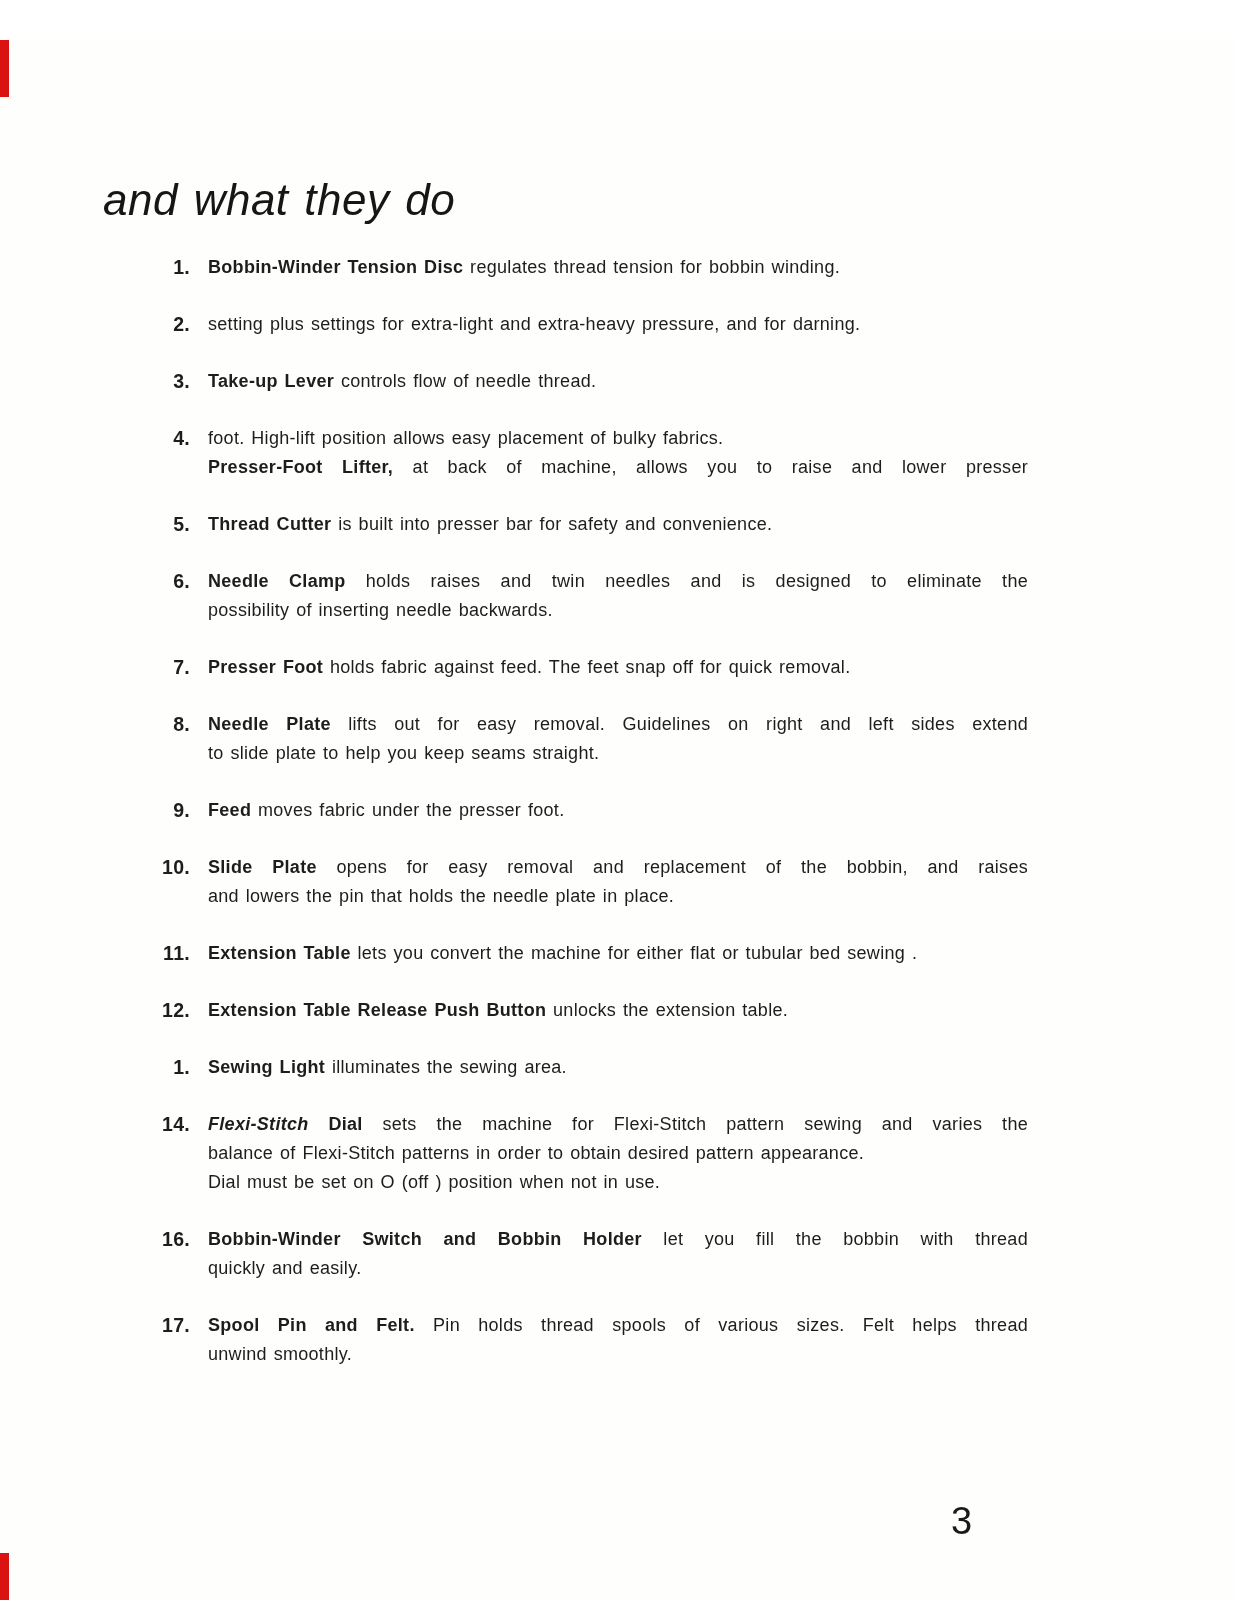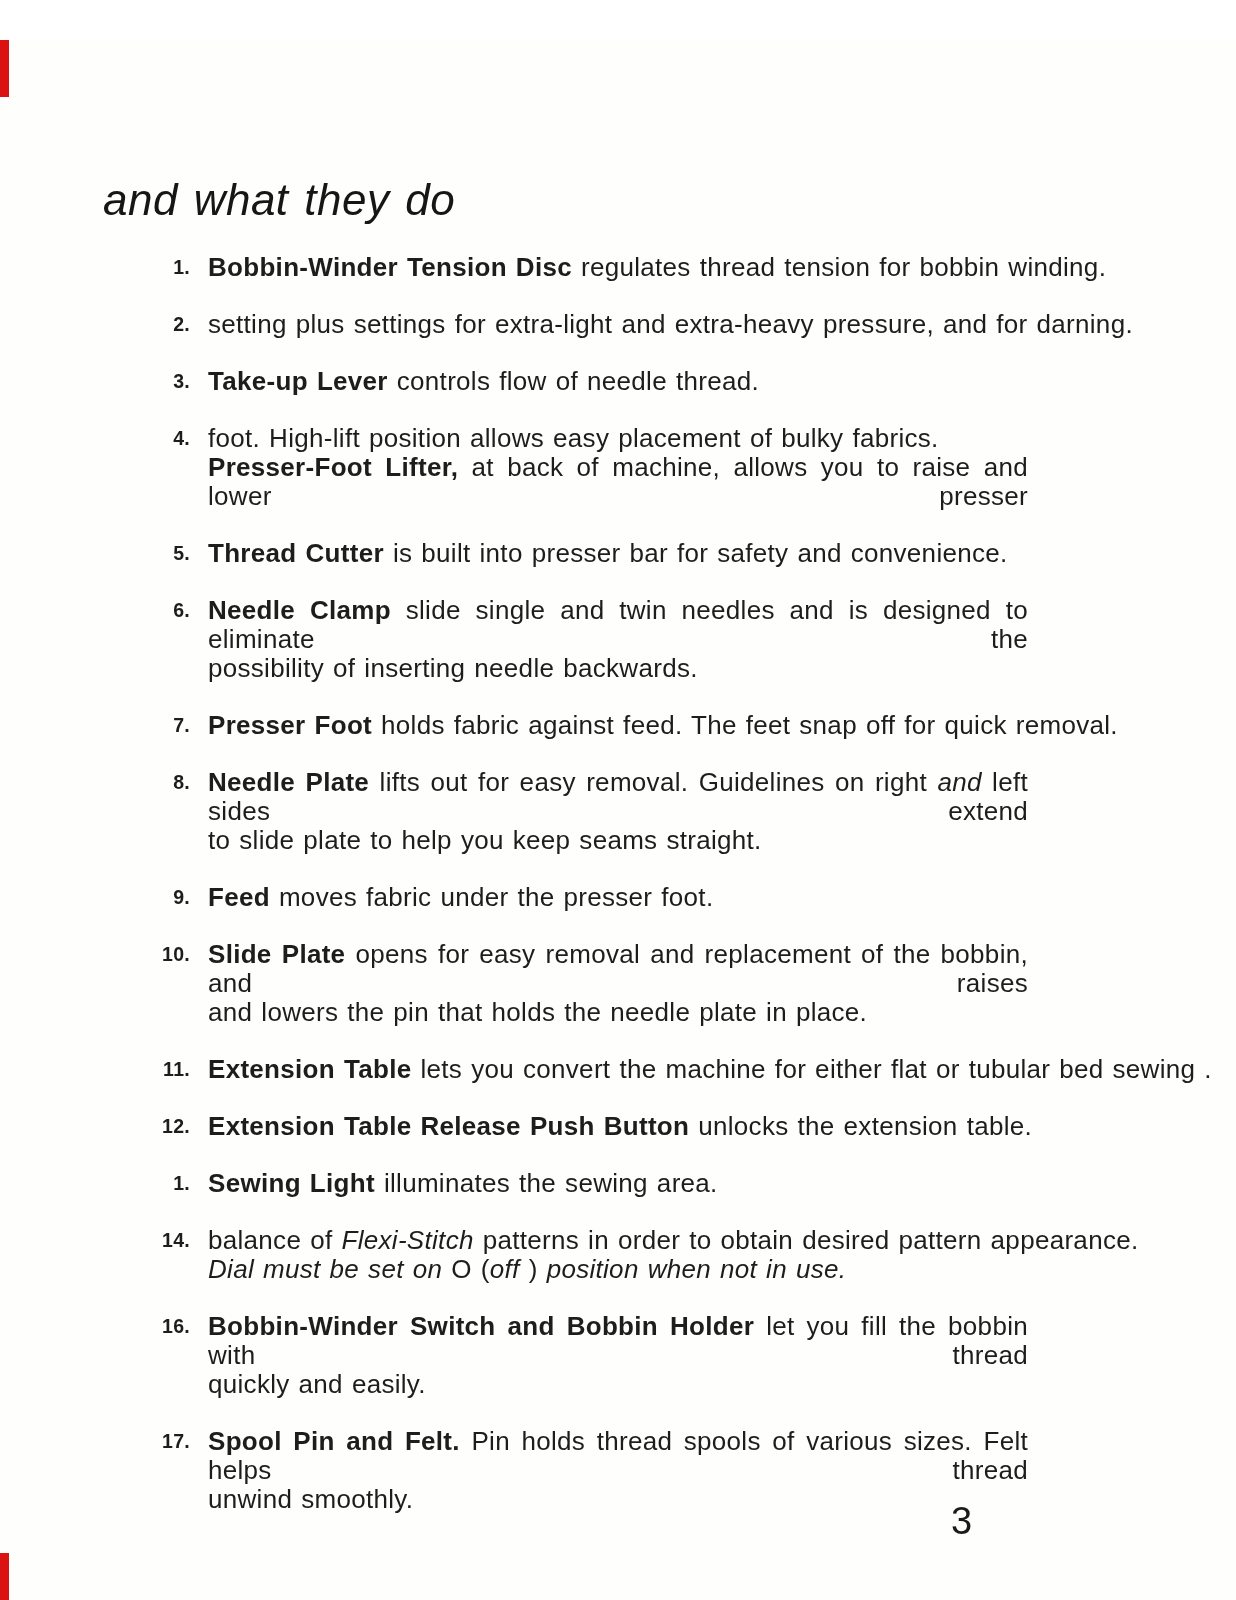--- a/index.html
+++ b/index.html
@@ -49,33 +49,33 @@
     width: 40px;
     text-align: right;
     font-weight: 700;
     font-size: 19.5px;
     line-height: 29px;
     letter-spacing: 0.3px;
   }
   .itext {
     margin-left: 18px;
     width: 820px;
-    font-size: 26px;
+    font-size: 18px;
     line-height: 29px;
     letter-spacing: 0.3px;
     word-spacing: 1.5px;
   }
   .line { text-align: left; }
   .line.nw { white-space: nowrap; }
   .line.just {
     text-align: justify;
     text-align-last: justify;
   }
   .seg-b  { font-weight: 700; }
-  .seg-i  { font-style: italic; }
+  .seg-i  { }
   .seg-bi { font-weight: 700; font-style: italic; }
   .pagenum {
     position: absolute;
     left: 951px;
     top: 1461px;
     font-size: 38px;
     line-height: 40px;
     font-weight: 400;
     color: #1a1a1a;
   }
@@ -117,21 +117,21 @@
       </div>
       <div class="item">
         <div class="num">5.</div>
         <div class="itext">
           <div class="line nw"><span class="seg-b">Thread Cutter</span><span class="seg-r"> is built into presser bar for safety and convenience.</span></div>
         </div>
       </div>
       <div class="item">
         <div class="num">6.</div>
         <div class="itext">
-          <div class="line just"><span class="seg-b">Needle Clamp</span><span class="seg-r"> slide single and twin needles and is designed to eliminate the</span></div>
+          <div class="line just"><span class="seg-b">Needle Clamp</span><span class="seg-r"> holds raises and twin needles and is designed to eliminate the</span></div>
           <div class="line nw"><span class="seg-r">possibility of inserting needle backwards.</span></div>
         </div>
       </div>
       <div class="item">
         <div class="num">7.</div>
         <div class="itext">
           <div class="line nw"><span class="seg-b">Presser Foot</span><span class="seg-r"> holds fabric against feed. The feet snap off for quick removal.</span></div>
         </div>
       </div>
       <div class="item">
@@ -168,20 +168,21 @@
       </div>
       <div class="item">
         <div class="num">1.</div>
         <div class="itext">
           <div class="line nw"><span class="seg-b">Sewing Light</span><span class="seg-r"> illuminates the sewing area.</span></div>
         </div>
       </div>
       <div class="item">
         <div class="num">14.</div>
         <div class="itext">
+          <div class="line just"><span class="seg-bi">Flexi-Stitch</span><span class="seg-b"> Dial</span><span class="seg-r"> sets the machine for </span><span class="seg-i">Flexi-Stitch</span><span class="seg-r"> pattern sewing and varies the</span></div>
           <div class="line nw"><span class="seg-r">balance of </span><span class="seg-i">Flexi-Stitch</span><span class="seg-r"> patterns in order to obtain desired pattern appearance.</span></div>
           <div class="line nw"><span class="seg-i">Dial must be set on </span><span class="seg-r">O (</span><span class="seg-i">off</span><span class="seg-r"> ) </span><span class="seg-i">position when not in use.</span></div>
         </div>
       </div>
       <div class="item">
         <div class="num">16.</div>
         <div class="itext">
           <div class="line just"><span class="seg-b">Bobbin-Winder Switch and Bobbin Holder</span><span class="seg-r"> let you fill the bobbin with thread</span></div>
           <div class="line nw"><span class="seg-r">quickly and easily.</span></div>
         </div>

